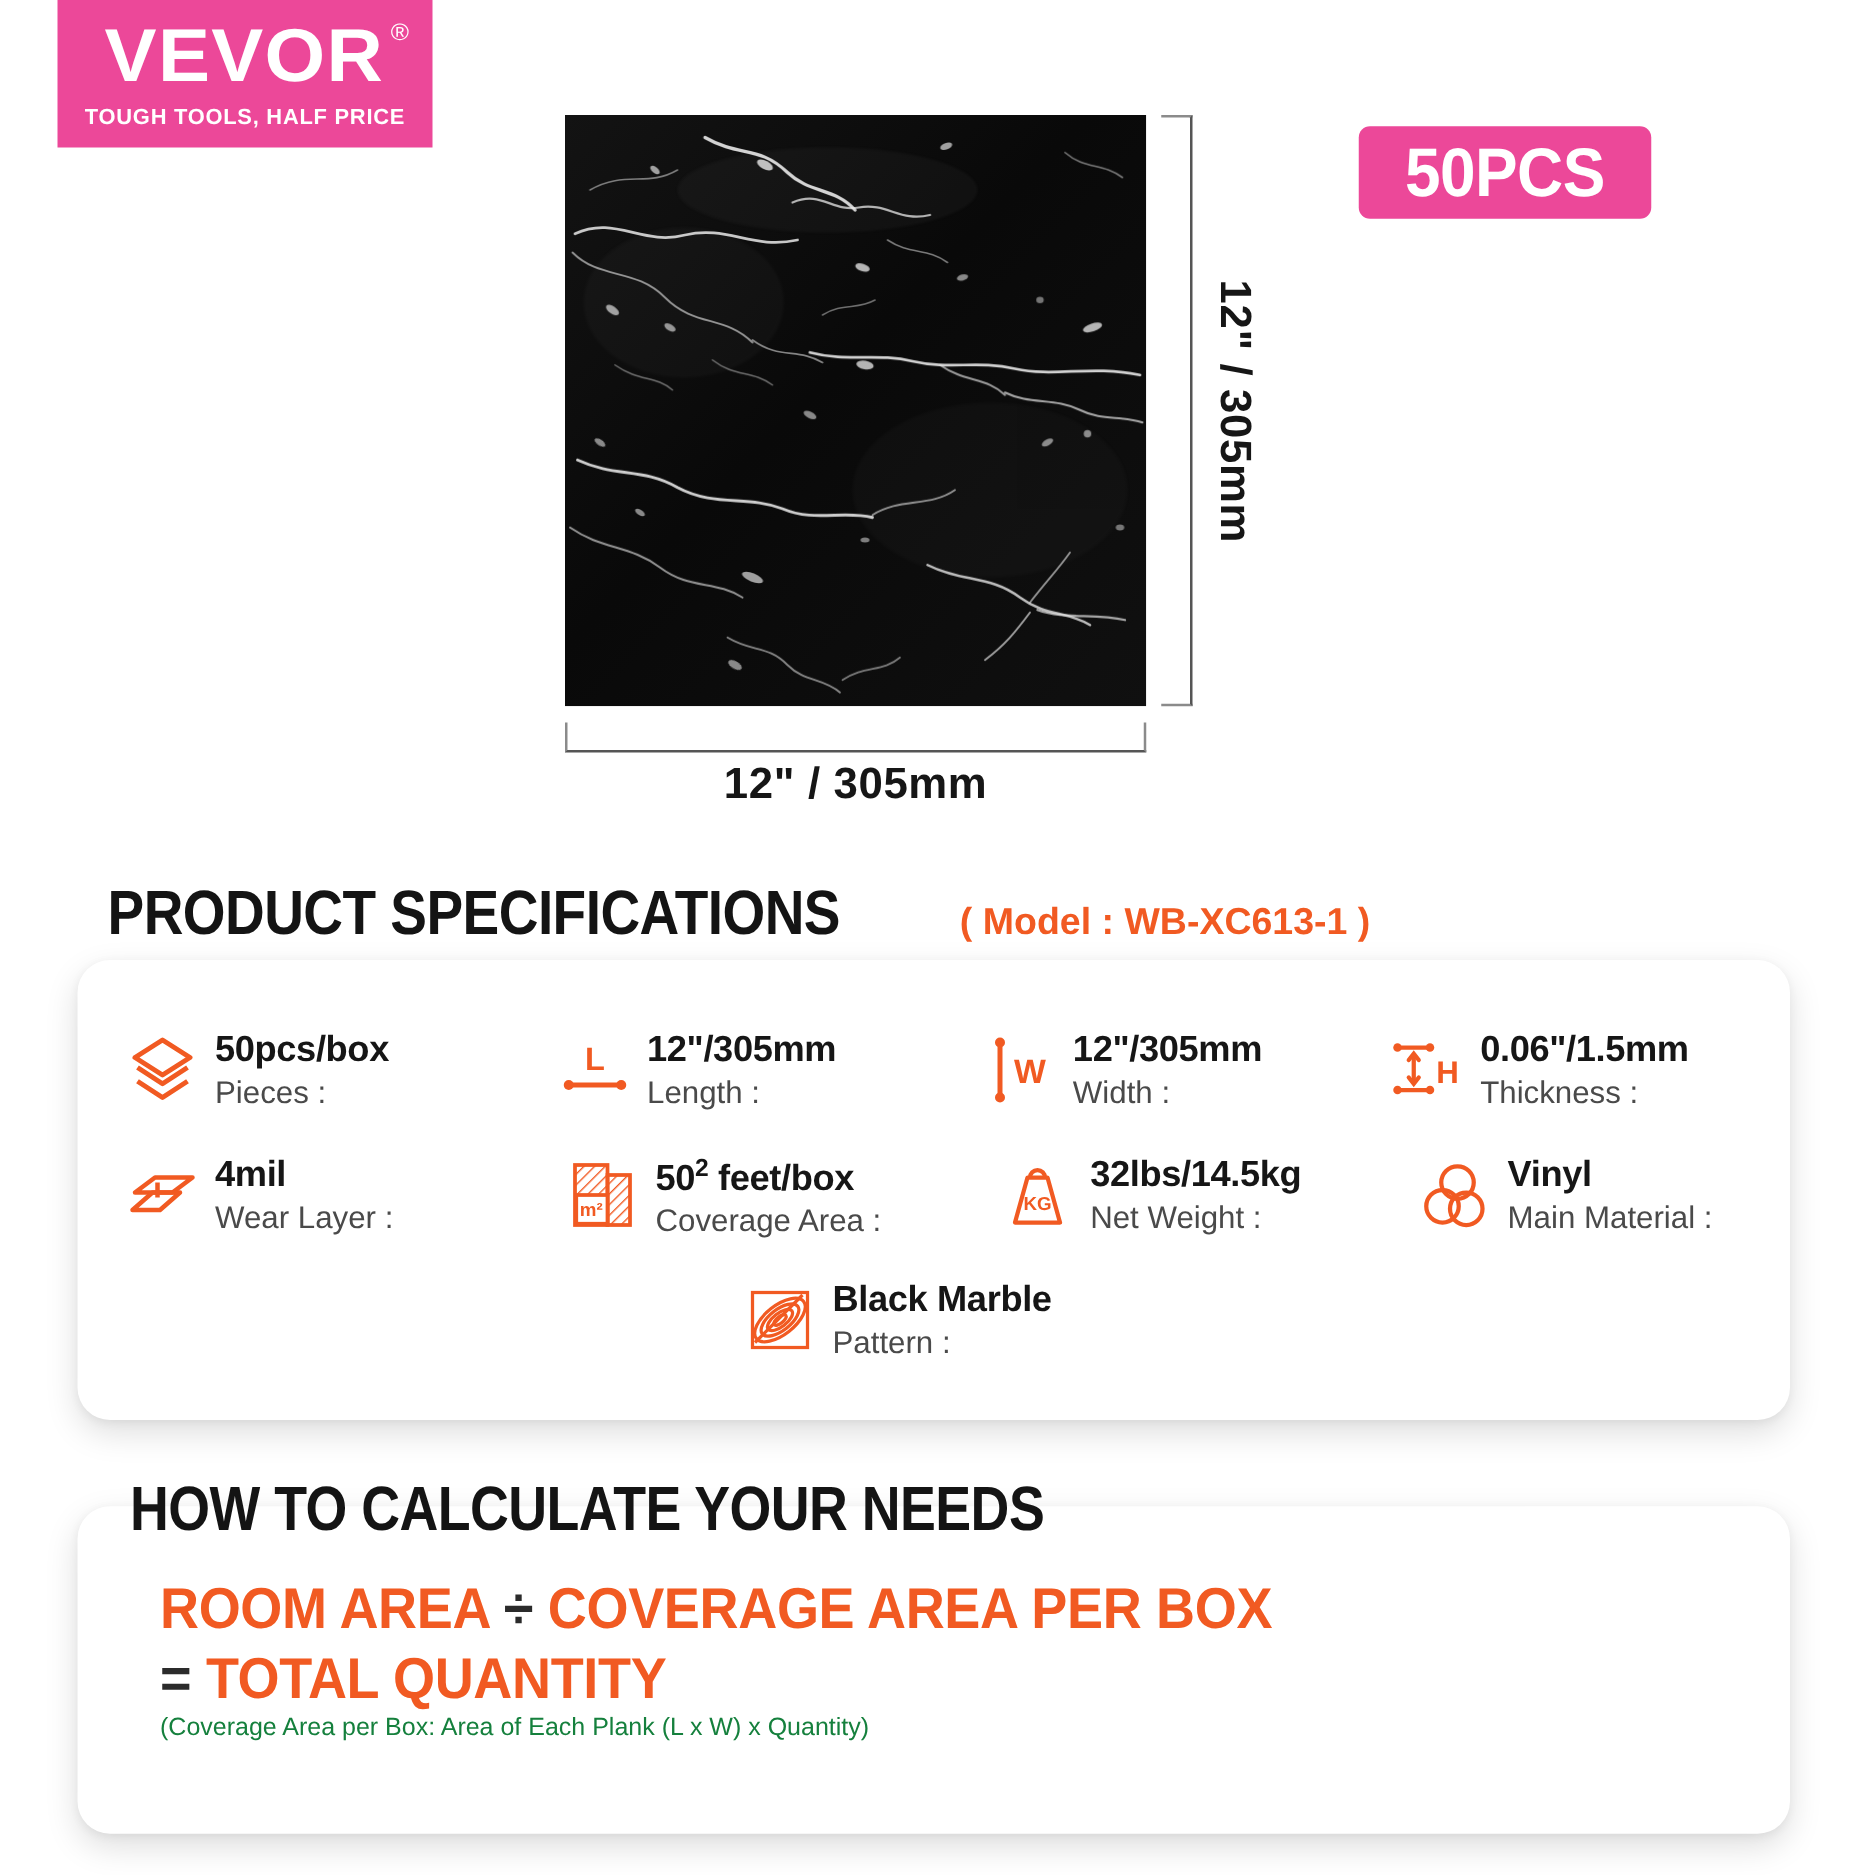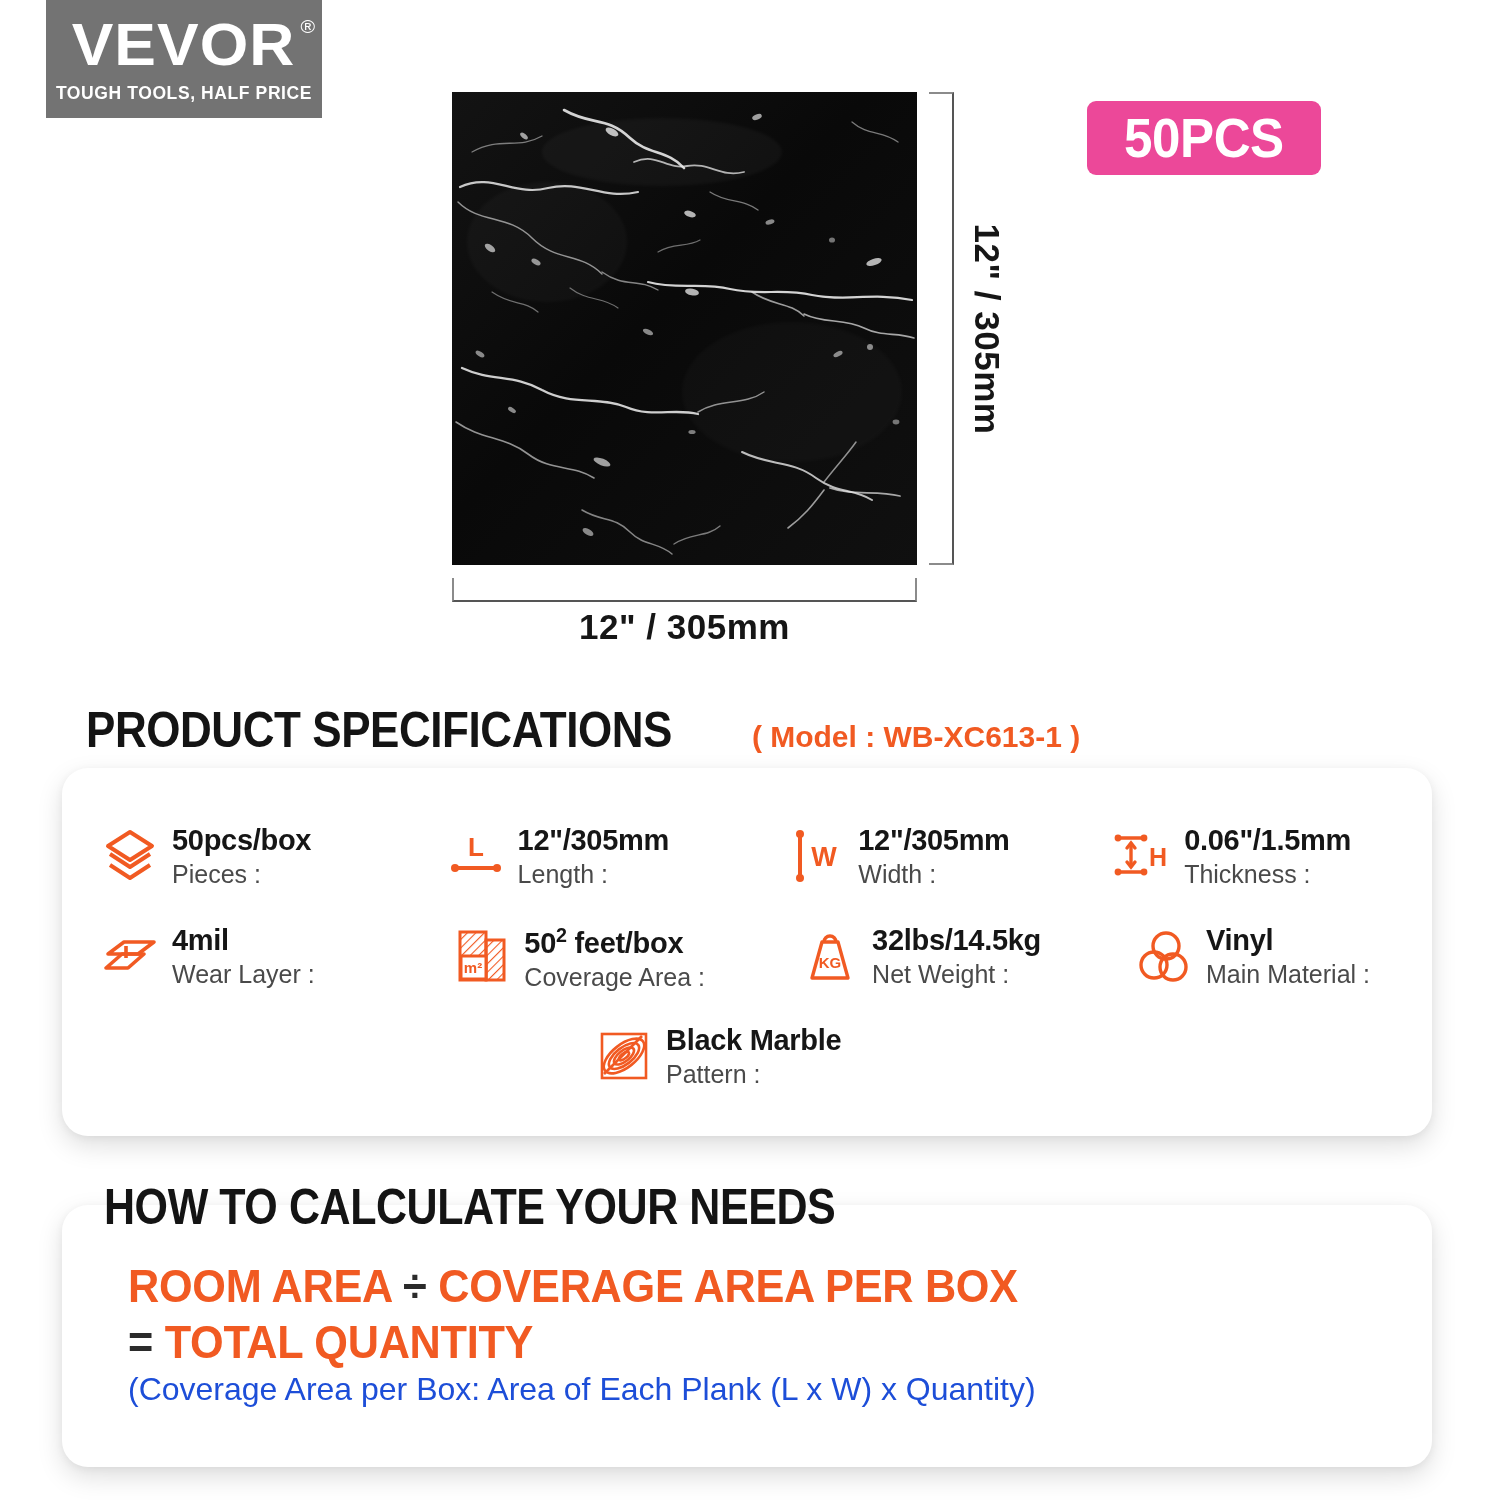--- a/index.html
+++ b/index.html
@@ -7,22 +7,22 @@
     width: 1500px; height: 1500px;
     background: #ffffff;
     font-family: "Liberation Sans", sans-serif;
     overflow: hidden;
   }
   .page { position: relative; width: 1500px; height: 1500px; background: #fff; }
 
   
   .logo {
     position: absolute; left: 46px; top: 0px;
-    width: 276px; height: 118px;
-    background: #737373;
+    width: 300px; height: 118px;
+    background: #ec4899;
     display: flex; flex-direction: column;
     align-items: center; justify-content: center;
   }
   .logo-word {
     color: #fff; font-weight: 700; font-size: 60px;
     letter-spacing: 1px; line-height: 1; position: relative;
     font-family: "Liberation Sans", sans-serif;
     transform: scaleX(1.04);
   }
   .logo-reg {
@@ -87,21 +87,21 @@
     position: absolute; left: 86px; top: 701px;
     display: flex; align-items: baseline;
   }
   .spec-title {
     font-size: 50px; font-weight: 700; color: #141414;
     letter-spacing: -0.5px; transform: scaleX(0.88);
     transform-origin: left center;
   }
   .spec-model {
     font-size: 30px; font-weight: 700; color: #F15A22;
-    letter-spacing: 0px;
+    margin-left: 16px; letter-spacing: 0px;
   }
 
   
   .card {
     position: absolute; background: #fff;
     border-radius: 26px;
     box-shadow: 0 10px 26px rgba(0,0,0,0.13), 0 2px 8px rgba(0,0,0,0.05);
   }
   .spec-card { left: 62px; top: 768px; width: 1370px; height: 368px; }
 
@@ -147,21 +147,21 @@
   }
   .f-line {
     font-size: 46px; font-weight: 700; color: #F15A22;
     letter-spacing: -0.3px; line-height: 1.22;
     transform: scaleX(0.94); transform-origin: left center;
     white-space: nowrap;
   }
   .op { color: #2b2b2b; }
   .calc-note {
     position: absolute; left: 128px; top: 1371px;
-    font-size: 32px; font-weight: 400; color: #1d4ed8;
+    font-size: 20px; font-weight: 400; color: #15803d;
     z-index: 4; white-space: nowrap;
   }
 </style>
 </head>
 <body>
 
 <div class="page">
 
   <div class="logo">
     <div class="logo-word">

